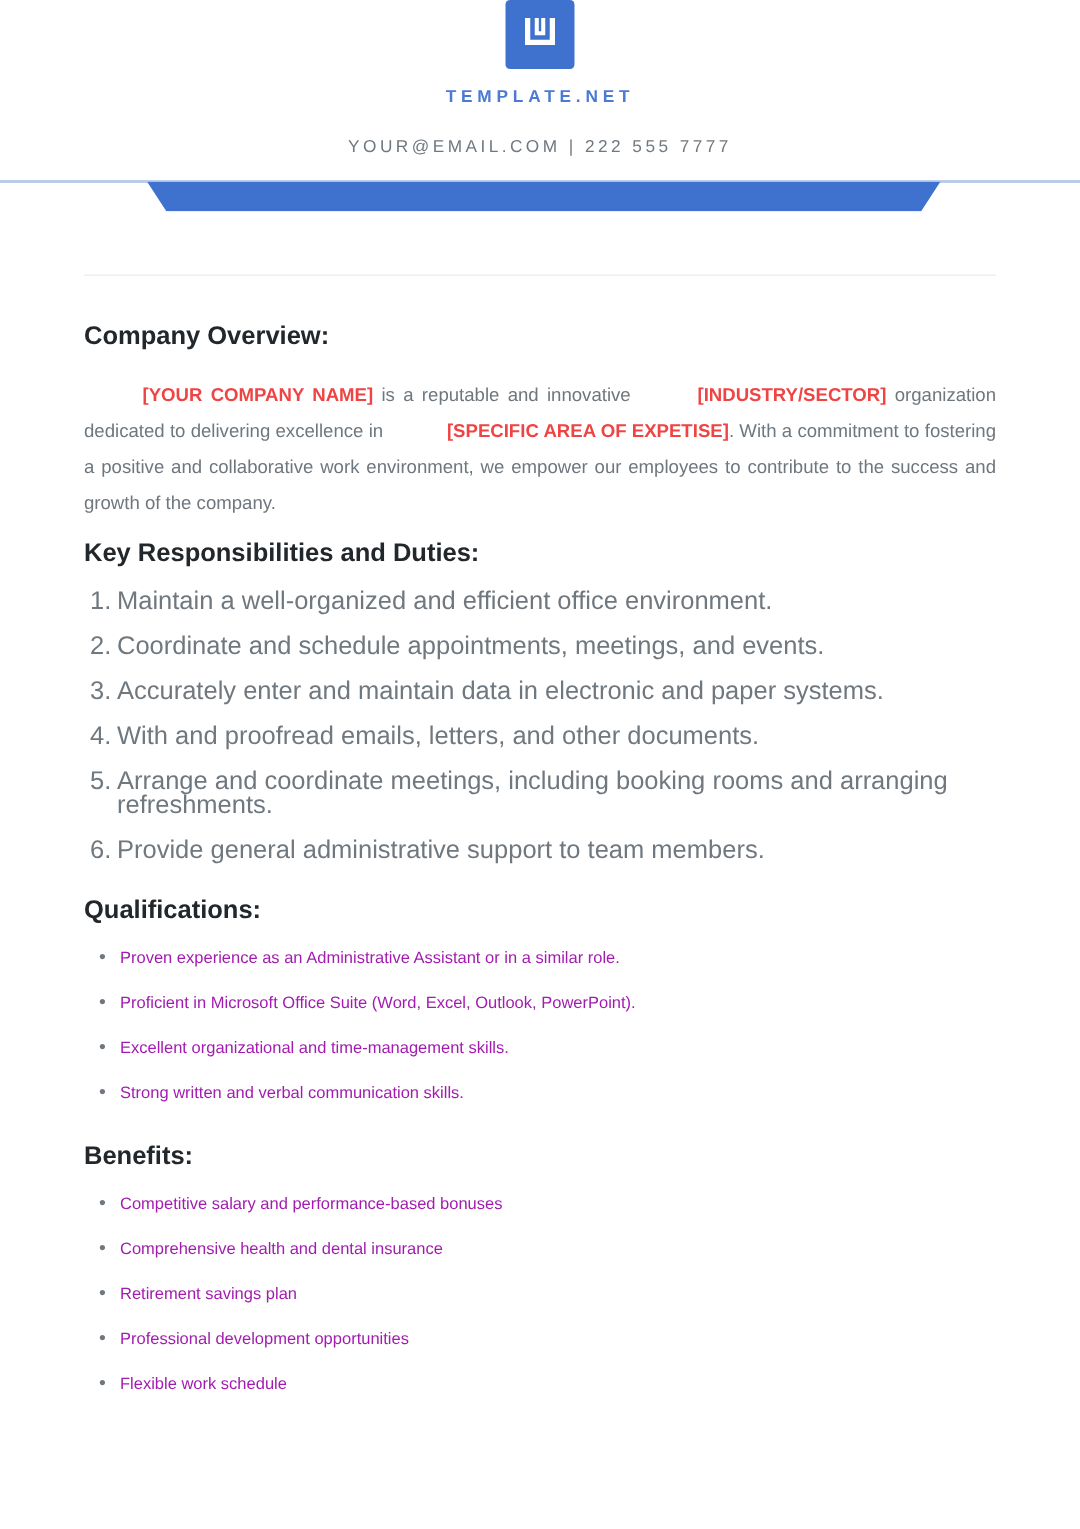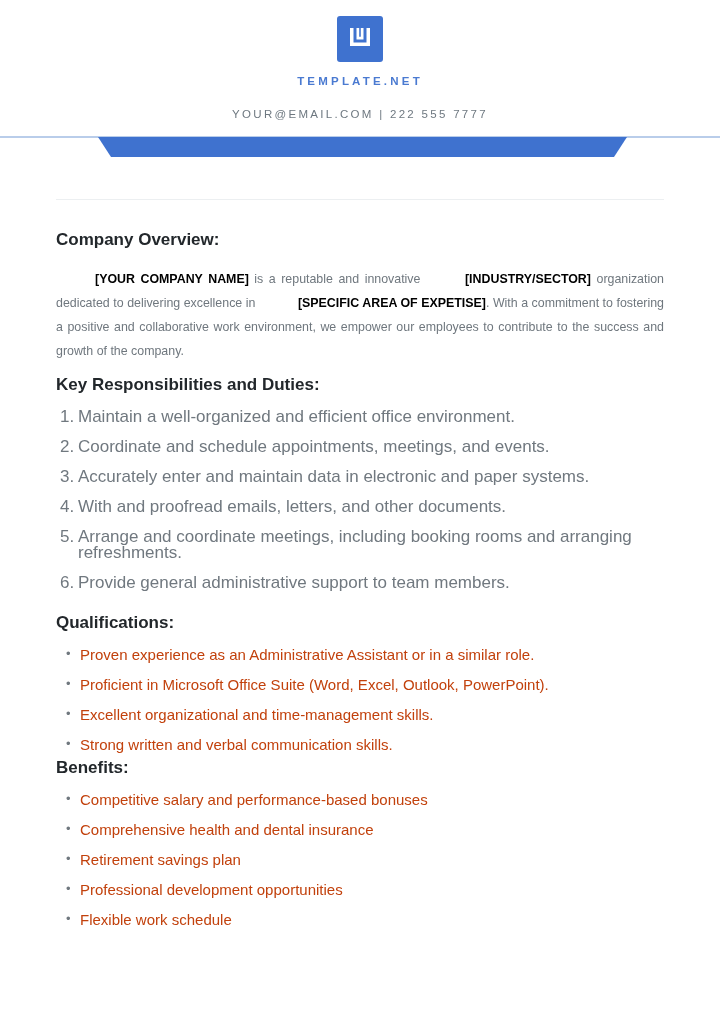--- a/index.html
+++ b/index.html
@@ -18,21 +18,20 @@
 
   .page {
     position: relative;
     width: 720px;
     height: 1019px;
     background: #ffffff;
   }
 
   
   .letterhead {
-    padding-top: 16px;
     text-align: center;
   }
   .logo-mark {
     width: 46px;
     height: 46px;
     margin: 0 auto;
     background: #3f72cf;
     border-radius: 3px;
     position: relative;
   }
@@ -106,31 +105,31 @@
   .section-heading {
     font-size: 17px;
     font-weight: 700;
     color: #22272b;
     margin: 0;
     padding: 0;
   }
   .sec-overview-heading { margin-top: 30px; }
   .sec-resp-heading { margin-top: 10px; }
   .sec-qual-heading { margin-top: 22px; }
-  .sec-benefits-heading { margin-top: 5px; }
+  .sec-benefits-heading { margin-top: 24px; }
 
   .paragraph {
     margin-top: 17px;
     font-size: 12.4px;
     line-height: 24px;
     color: #6f777e;
     text-align: justify;
   }
   .paragraph b {
-    color: #000000;
+    color: #ef4444;
     font-weight: 700;
     padding-left: 39px;
   }
 
   ol.num-list {
     margin: 14px 0 0 0;
     padding: 0 0 0 4px;
     list-style: none;
     counter-reset: respitem;
   }
@@ -150,22 +149,22 @@
     top: 0;
     color: #70787f;
   }
 
   ul.bullet-list {
     margin: 14px 0 0 0;
     padding: 0 0 0 10px;
     list-style: none;
   }
   ul.bullet-list li {
-    font-size: 15px;
-    color: #c2410c;
+    font-size: 11px;
+    color: #a21caf;
     line-height: 16px;
     padding: 0 0 0 14px;
     margin-bottom: 14px;
     position: relative;
   }
   ul.bullet-list li:before {
     content: "\2022";
     position: absolute;
     left: 0;
     top: -1px;

